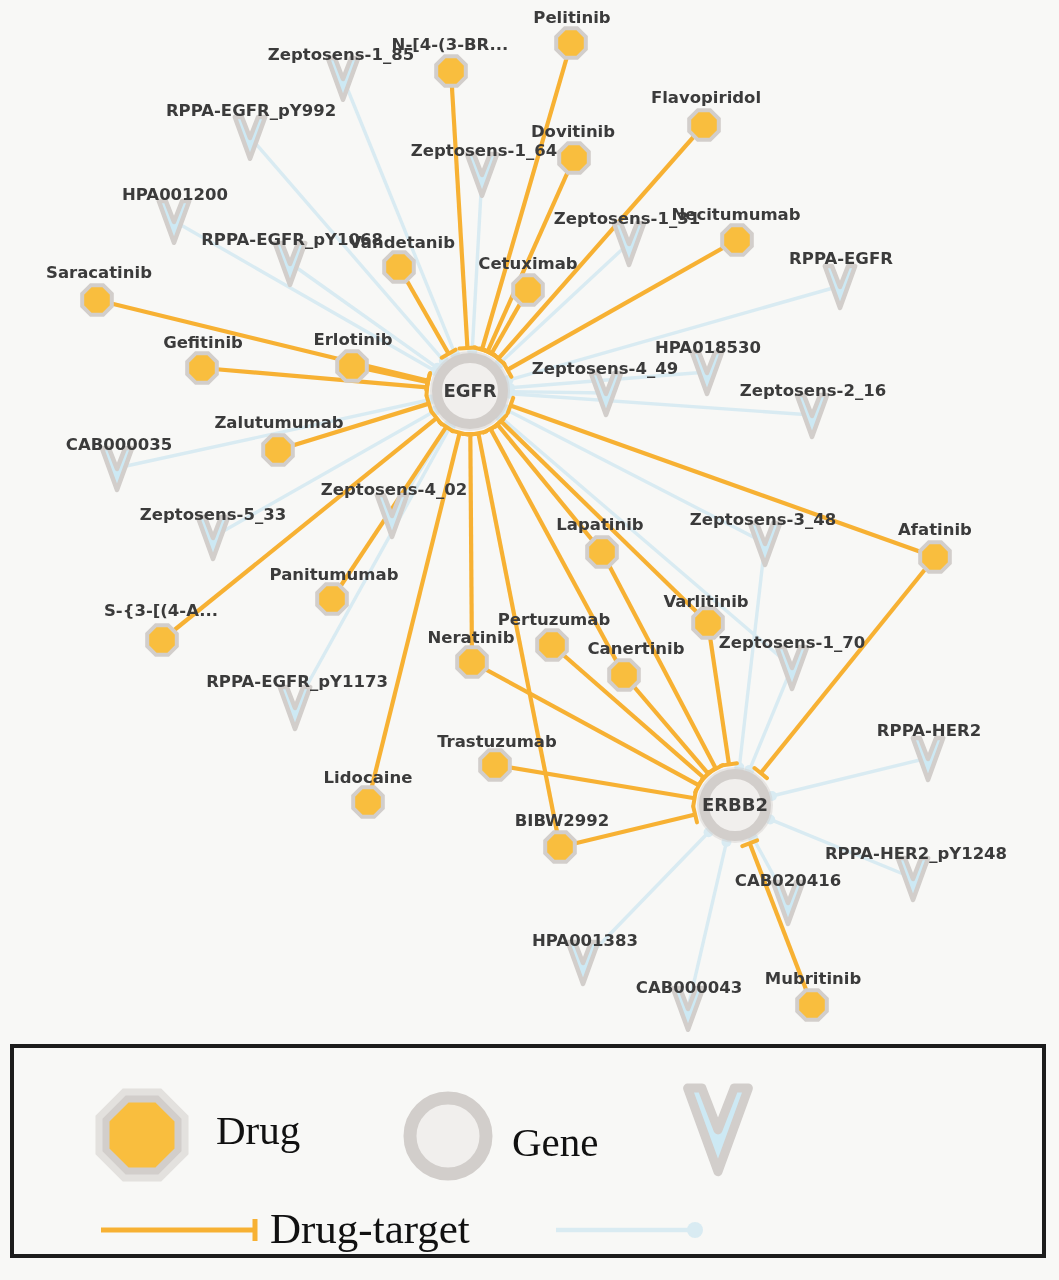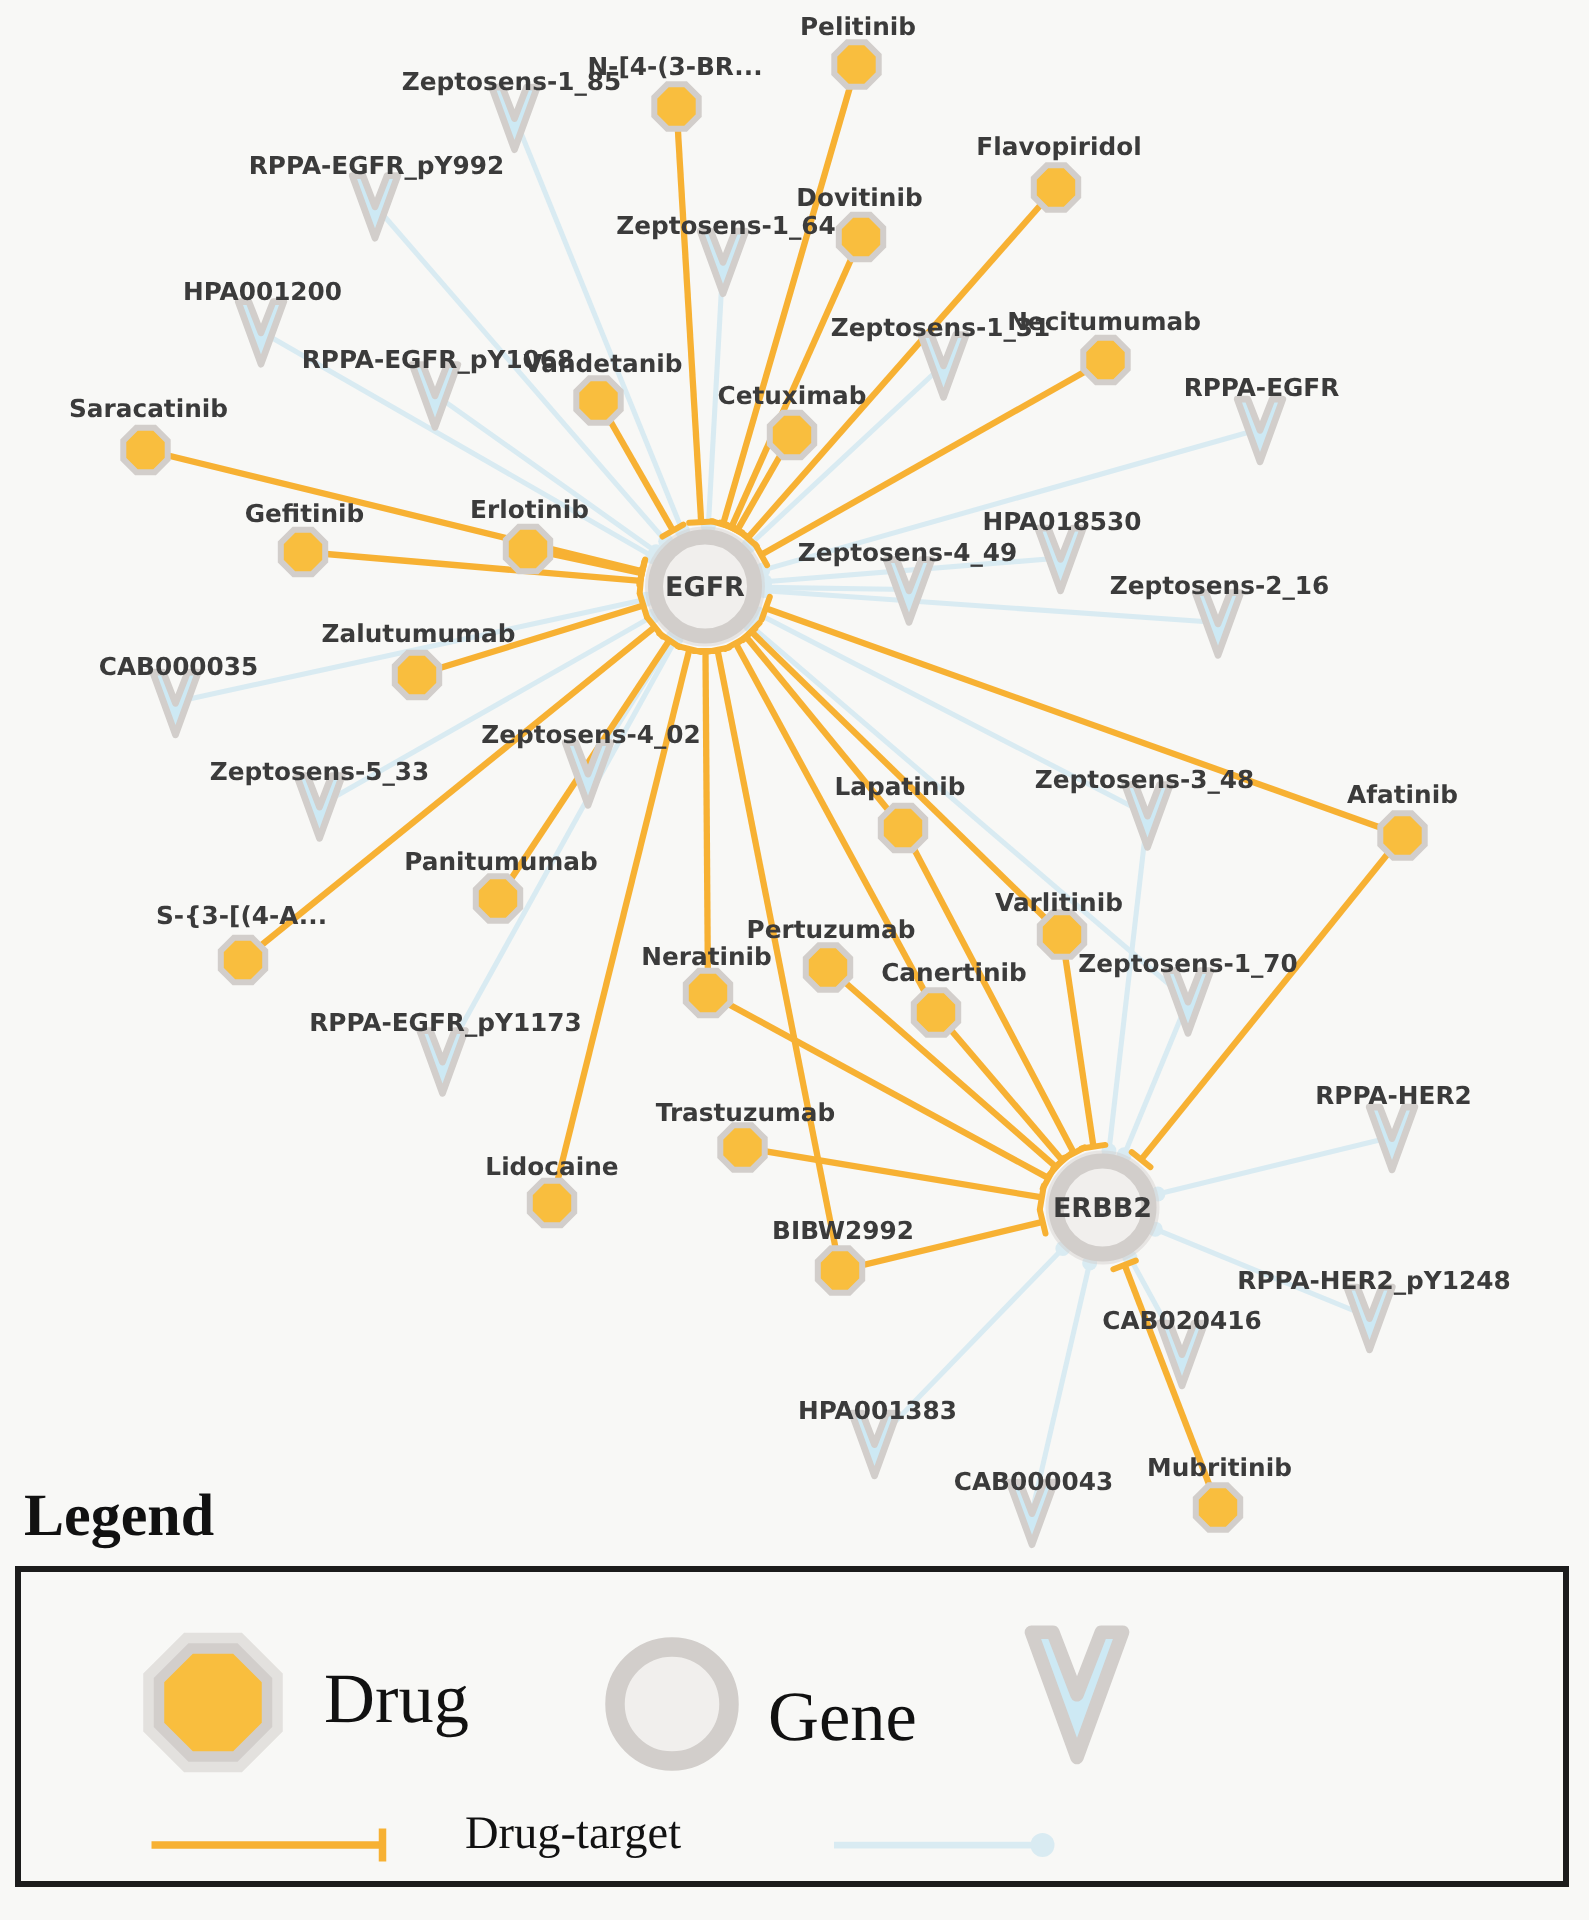--- a/index.html
+++ b/index.html
@@ -10,22 +10,22 @@
          font-family:"DejaVu Sans",sans-serif;}
   #graph-svg{position:absolute;left:0;top:0;}
   #graph-svg text{font-family:"DejaVu Sans",sans-serif;font-weight:bold;fill:var(--text);}
 
   .legend-title{position:absolute;left:16px;top:986px;font-family:"Liberation Serif",serif;
     font-weight:bold;font-size:40px;color:var(--legend-text);}
   .legend-box{position:absolute;left:10px;top:1044px;width:1028px;height:206px;
     border:4px solid #1c1c1c;background:var(--bg);}
   .leg-icon{position:absolute;}
   .leg-label{position:absolute;font-family:"Liberation Serif",serif;color:var(--legend-text);
-    font-size:47px;white-space:nowrap;}
-  .leg-label.small{font-size:31px;margin-left:40px;}
+    font-size:41px;white-space:nowrap;}
+  .leg-label.small{font-size:43px;}
 </style>
 </head>
 <body>
 
 <div class="stage">
   <svg id="graph-svg" width="1059" height="1280" viewBox="0 0 1059 1280">
       <g>
         <line x1="343" y1="78" x2="454.96080133324705" y2="353.9348883252467" stroke="#d9ebf2" stroke-width="3.4"></line>
         <circle cx="454.96080133324705" cy="353.9348883252467" r="5" fill="#d9ebf2"></circle>
         <line x1="250" y1="137" x2="443.8118433777007" y2="360.7645828087999" stroke="#d9ebf2" stroke-width="3.4"></line>
@@ -226,21 +226,20 @@
         <text x="792" y="648" text-anchor="middle" font-size="16.5">Zeptosens-1_70</text>
         <text x="297" y="687" text-anchor="middle" font-size="16.5">RPPA-EGFR_pY1173</text>
         <text x="929" y="736" text-anchor="middle" font-size="16.5">RPPA-HER2</text>
         <text x="916" y="859" text-anchor="middle" font-size="16.5">RPPA-HER2_pY1248</text>
         <text x="788" y="886" text-anchor="middle" font-size="16.5">CAB020416</text>
         <text x="585" y="946" text-anchor="middle" font-size="16.5">HPA001383</text>
         <text x="689" y="993" text-anchor="middle" font-size="16.5">CAB000043</text>
       </g>
     </svg>
 
-  <div class="legend-title">Legend</div>
 
   <div class="legend-box">
     <svg id="leg-drug-svg" class="leg-icon" style="left:73px;top:32px" width="110" height="110">
         <polygon points="97.5,72.6 72.6,97.5 37.4,97.5 12.5,72.6 12.5,37.4 37.4,12.5 72.6,12.5 97.5,37.4" fill="none" stroke="#d2cecb" stroke-opacity="0.55" stroke-width="8"></polygon>
         <polygon points="91.0,69.9 69.9,91.0 40.1,91.0 19.0,69.9 19.0,40.1 40.1,19.0 69.9,19.0 91.0,40.1" fill="#f9be3e" stroke="#d2cecb" stroke-width="7"></polygon>
       </svg>
     <div class="leg-label" style="left:202px;top:58px">Drug</div>
 
     <svg id="leg-gene-svg" class="leg-icon" style="left:382px;top:36px" width="104" height="104">
         <circle cx="52" cy="52" r="38" fill="#f1efed" stroke="#d2cecb" stroke-width="13"></circle>

